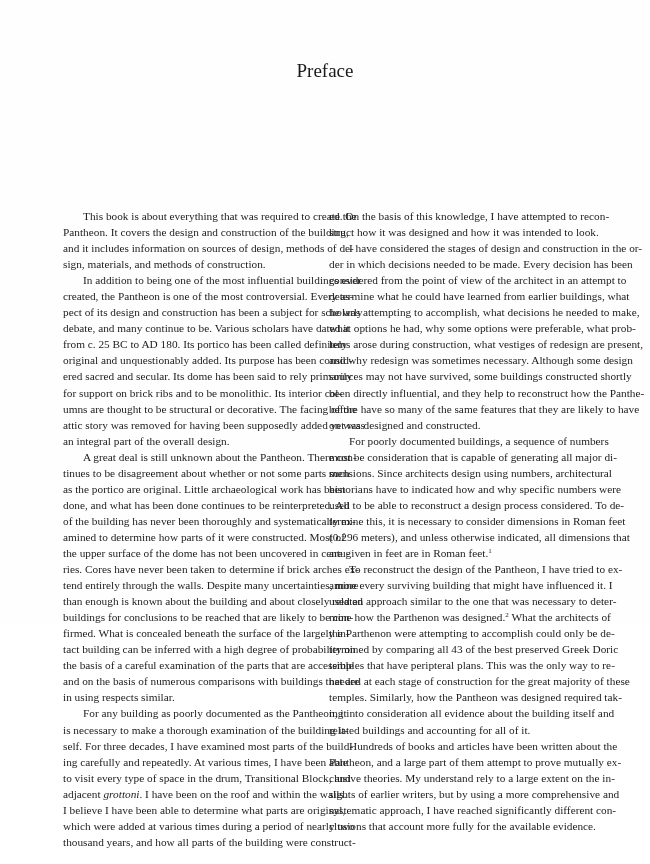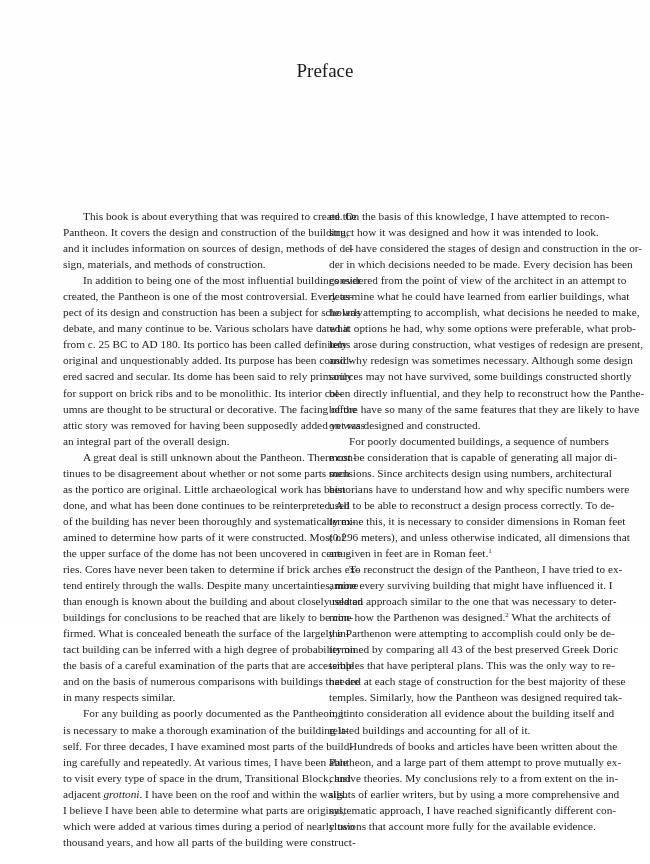--- a/index.html
+++ b/index.html
@@ -53,21 +53,21 @@
       <div class="line">amined to determine how parts of it were constructed.  Most of</div>
       <div class="line">the upper surface of the dome has not been uncovered in centu-</div>
       <div class="line">ries.  Cores have never been taken to determine if brick arches ex-</div>
       <div class="line">tend entirely through the walls.  Despite many uncertainties, more</div>
       <div class="line">than enough is known about the building and about closely related</div>
       <div class="line">buildings for conclusions to be reached that are likely to be con-</div>
       <div class="line">firmed.  What is concealed beneath the surface of the largely in-</div>
       <div class="line">tact building can be inferred with a high degree of probability on</div>
       <div class="line">the basis of a careful examination of the parts that are accessible</div>
       <div class="line">and on the basis of numerous comparisons with buildings that are</div>
-      <div class="line last">in many respects similar.</div>
+      <div class="line last">in using respects similar.</div>
       <div class="line indent">For any building as poorly documented as the Pantheon, it</div>
       <div class="line">is necessary to make a thorough examination of the building it-</div>
       <div class="line">self. For three decades, I have examined most parts of the build-</div>
       <div class="line">ing carefully and repeatedly.  At various times, I have been able</div>
       <div class="line">to visit every type of space in the drum, Transitional Block, and</div>
       <div class="line">adjacent <i>grottoni</i>.  I have been on the roof and within the walls.</div>
       <div class="line">I believe I have been able to determine what parts are original,</div>
       <div class="line">which were added at various times during a period of nearly two</div>
       <div class="line">thousand years, and how all parts of the building were construct-</div>
     </div>
@@ -82,36 +82,36 @@
       <div class="line">what options he had, why some options were preferable,  what prob-</div>
       <div class="line">lems arose during construction, what vestiges of redesign are present,</div>
       <div class="line">and why redesign was sometimes necessary. Although some design</div>
       <div class="line">sources may not have survived, some buildings constructed shortly</div>
       <div class="line">been directly influential, and they help to reconstruct how the Panthe-</div>
       <div class="line">before have so many of the same features that they are likely to have</div>
       <div class="line last">on was designed and constructed.</div>
       <div class="line indent">For poorly documented buildings, a sequence of numbers</div>
       <div class="line">must be consideration that is capable of generating all major di-</div>
       <div class="line">mensions.  Since architects design using numbers, architectural</div>
-      <div class="line">historians have to understand how and why specific numbers were</div>
-      <div class="line">used to be able to reconstruct a design process correctly.  To de-</div>
+      <div class="line">historians have to indicated how and why specific numbers were</div>
+      <div class="line">used to be able to reconstruct a design process considered.  To de-</div>
       <div class="line">termine this, it is necessary to consider dimensions in Roman feet</div>
       <div class="line">(0.296 meters), and unless otherwise indicated, all dimensions that</div>
       <div class="line last">are given in feet are in Roman feet.<sup>1</sup></div>
       <div class="line indent">To reconstruct the design of the Pantheon, I have tried to ex-</div>
       <div class="line">amine every surviving building that might have influenced it.  I</div>
       <div class="line">used an approach similar to the one that was necessary to deter-</div>
       <div class="line">mine how the Parthenon was designed.<sup>2</sup>   What the architects of</div>
       <div class="line">the Parthenon were attempting to accomplish could only be de-</div>
       <div class="line">termined by comparing all 43 of the best preserved Greek Doric</div>
       <div class="line">temples that have peripteral plans.  This was the only way to re-</div>
-      <div class="line">needed at each stage of construction for the best majority of these</div>
+      <div class="line">needed at each stage of construction for the great majority of these</div>
       <div class="line">temples.  Similarly, how the Pantheon was designed required tak-</div>
       <div class="line">ing into consideration all evidence about the building itself and</div>
       <div class="line last">related buildings and accounting for all of it.</div>
       <div class="line indent">Hundreds of books and articles have been written about the</div>
       <div class="line">Pantheon, and a large part of them attempt to prove mutually ex-</div>
-      <div class="line">clusive theories.  My conclusions rely to a from extent on the in-</div>
+      <div class="line">clusive theories.  My understand rely to a large extent on the in-</div>
       <div class="line">sights of earlier writers, but by using a more comprehensive and</div>
       <div class="line">systematic approach, I have reached  significantly different con-</div>
       <div class="line last">clusions that account more fully for the available evidence.</div>
     </div>
 </div>
 
 </body></html>

